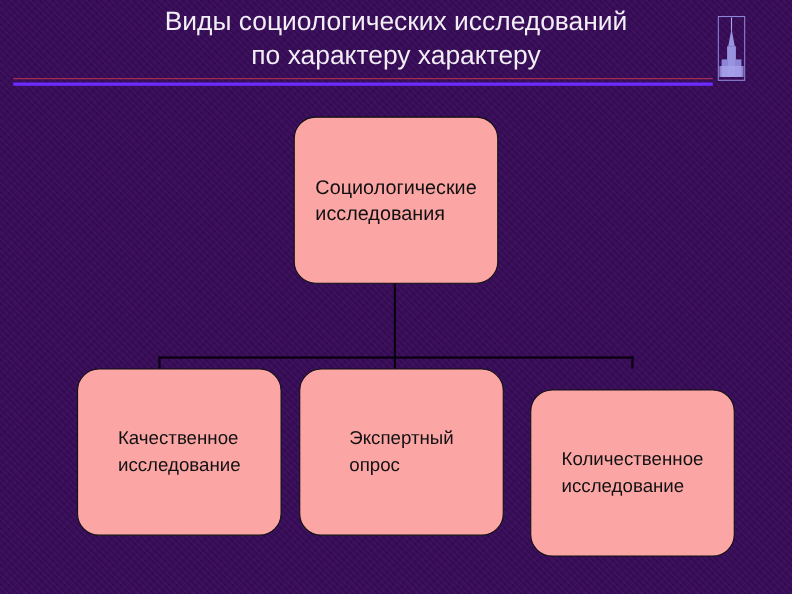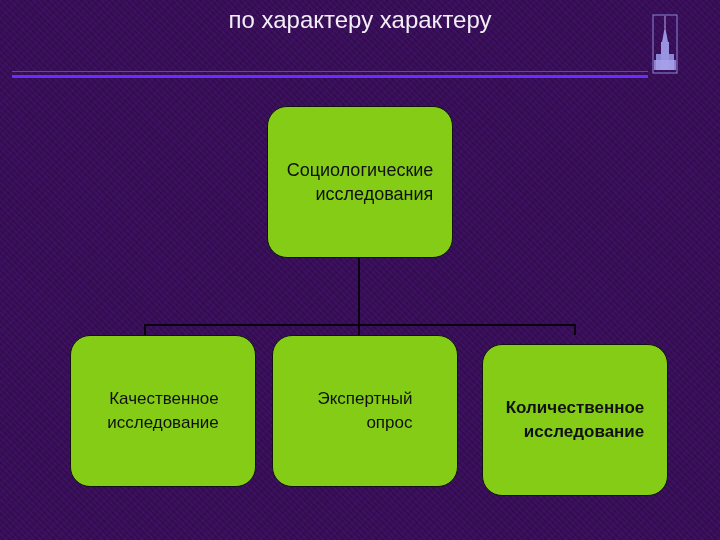--- a/index.html
+++ b/index.html
@@ -14,34 +14,35 @@
     font-family:"Liberation Sans", sans-serif;
   }
   .title {
     position:absolute; left:60px; top:4px; width:600px;
     text-align:center; color:#f2eef6; font-size:24px; line-height:31px;
   }
   .rule-red { position:absolute; left:12px; top:71px; width:636px; height:1px; background:#b03050; }
   .rule-blue { position:absolute; left:12px; top:75px; width:636px; height:3px; background:#6a2cff; }
   .logo { position:absolute; left:652px; top:14px; width:26px; height:60px; }
   .box {
-    position:absolute; background:#84cc16; border:1px solid #111;
+    position:absolute; background:#fca5a5; border:1px solid #111;
     border-radius:20px; display:flex; align-items:center; justify-content:center;
-    text-align:right; color:#111; font-size:17px; line-height:24px;
+    text-align:left; color:#111; font-size:17px; line-height:24px;
   }
   .box.root { left:267px; top:106px; width:184px; height:150px; font-size:18px; }
   .box.c1 { left:51px; top:335px; width:184px; height:150px;margin-left:19px; }
   .box.c2 { left:272px; top:335px; width:184px; height:150px; }
-  .box.c3 { left:482px; top:344px; width:184px; height:150px;font-weight:bold; }
+  .box.c3 { left:482px; top:354px; width:184px; height:150px; }
   .line { position:absolute; background:#0a0010; }
 </style>
 </head>
 <body>
 
 <div class="title">
+  <div>Виды социологических исследований</div>
   <div>по характеру характеру</div>
 </div>
 
 <div class="rule-red"></div>
 <div class="rule-blue"></div>
 
 <svg class="logo" viewBox="0 0 26 60">
   <rect x="1" y="1" width="24" height="58" fill="none" stroke="#8c86d8" stroke-width="1"></rect>
   <line x1="13" y1="2" x2="13" y2="14" stroke="#b0a8ee" stroke-width="1"></line>
   <polygon points="13,12 10,28 16,28" fill="#9a94e0"></polygon>

